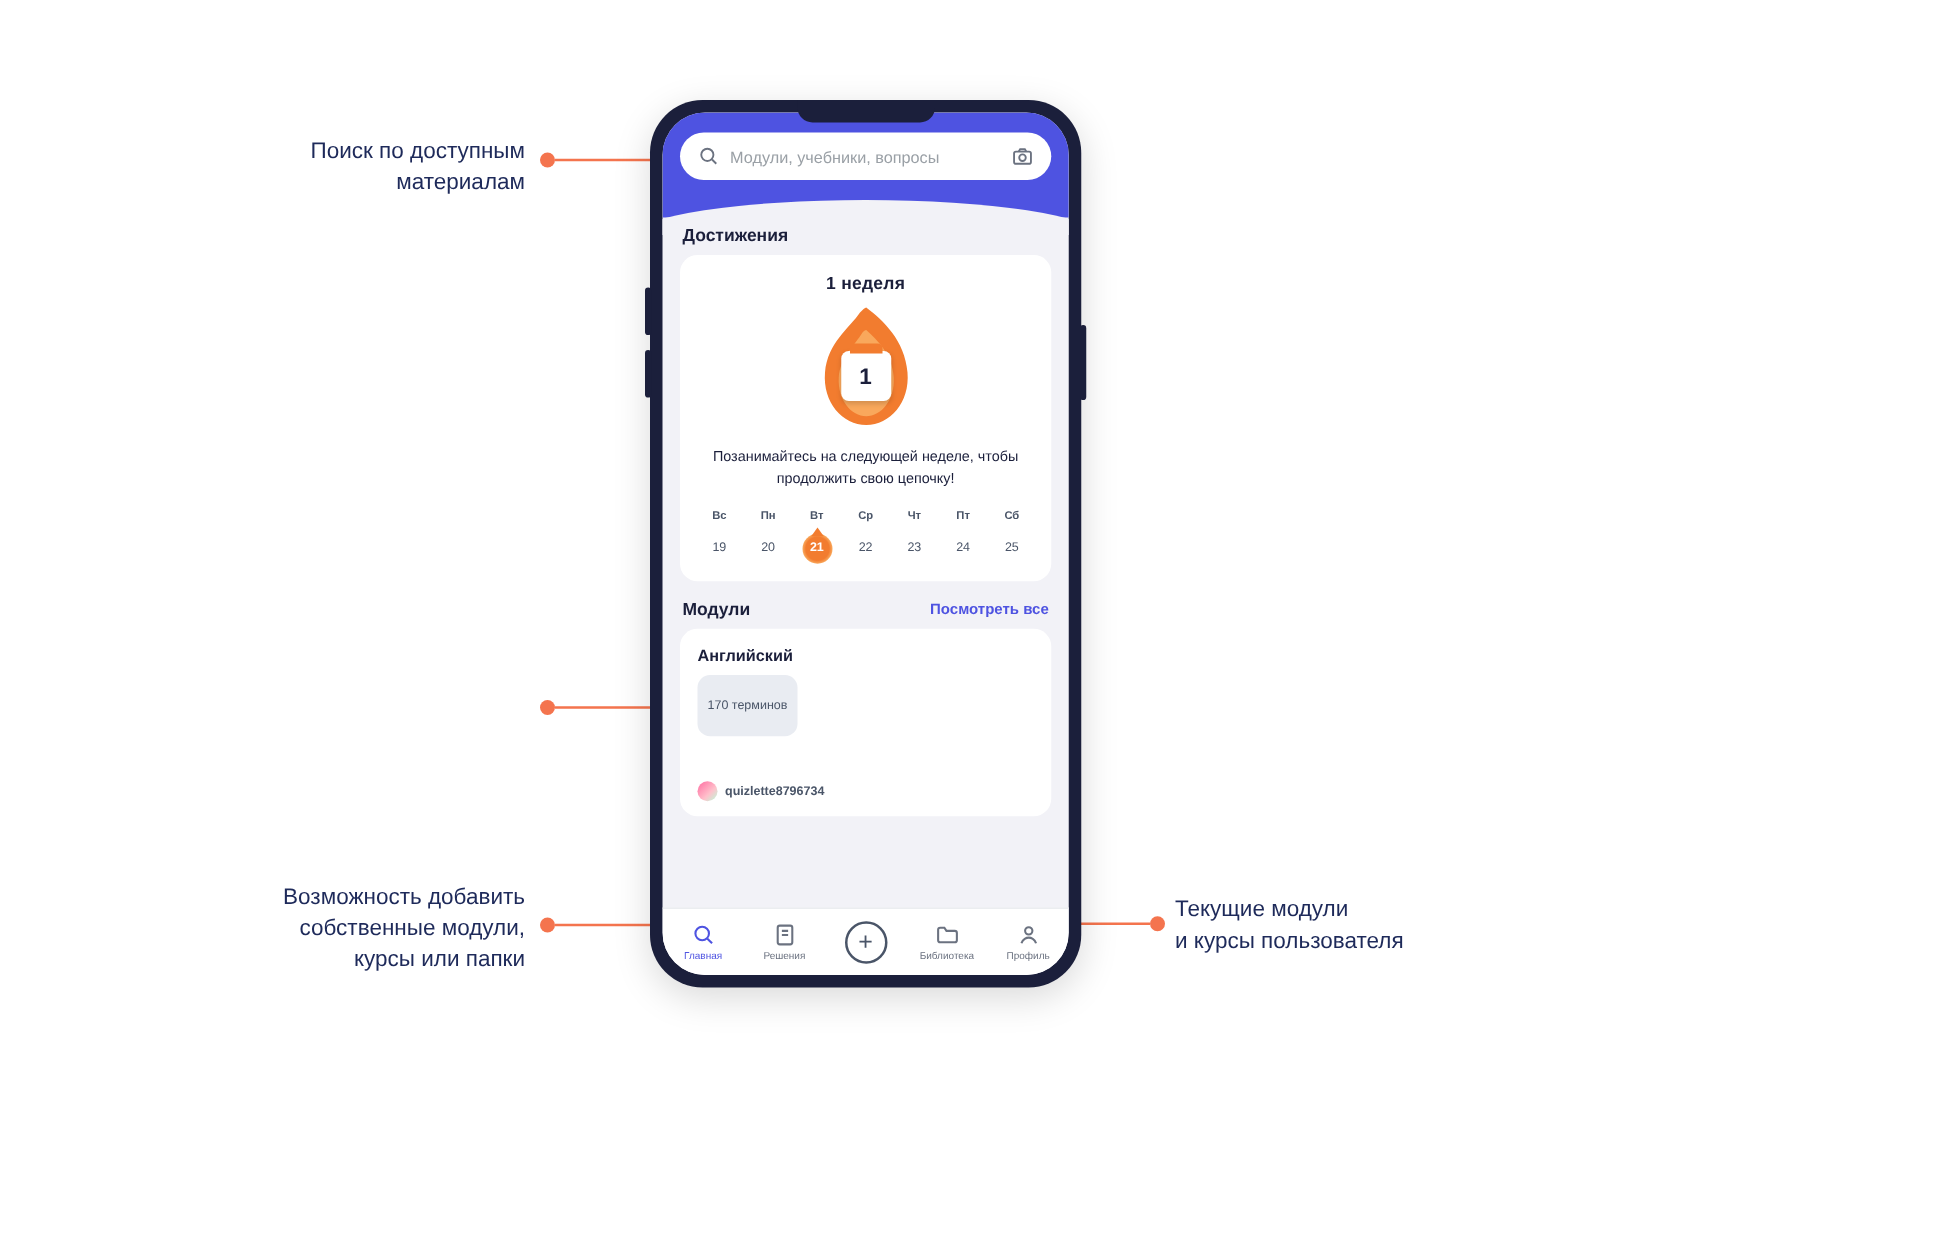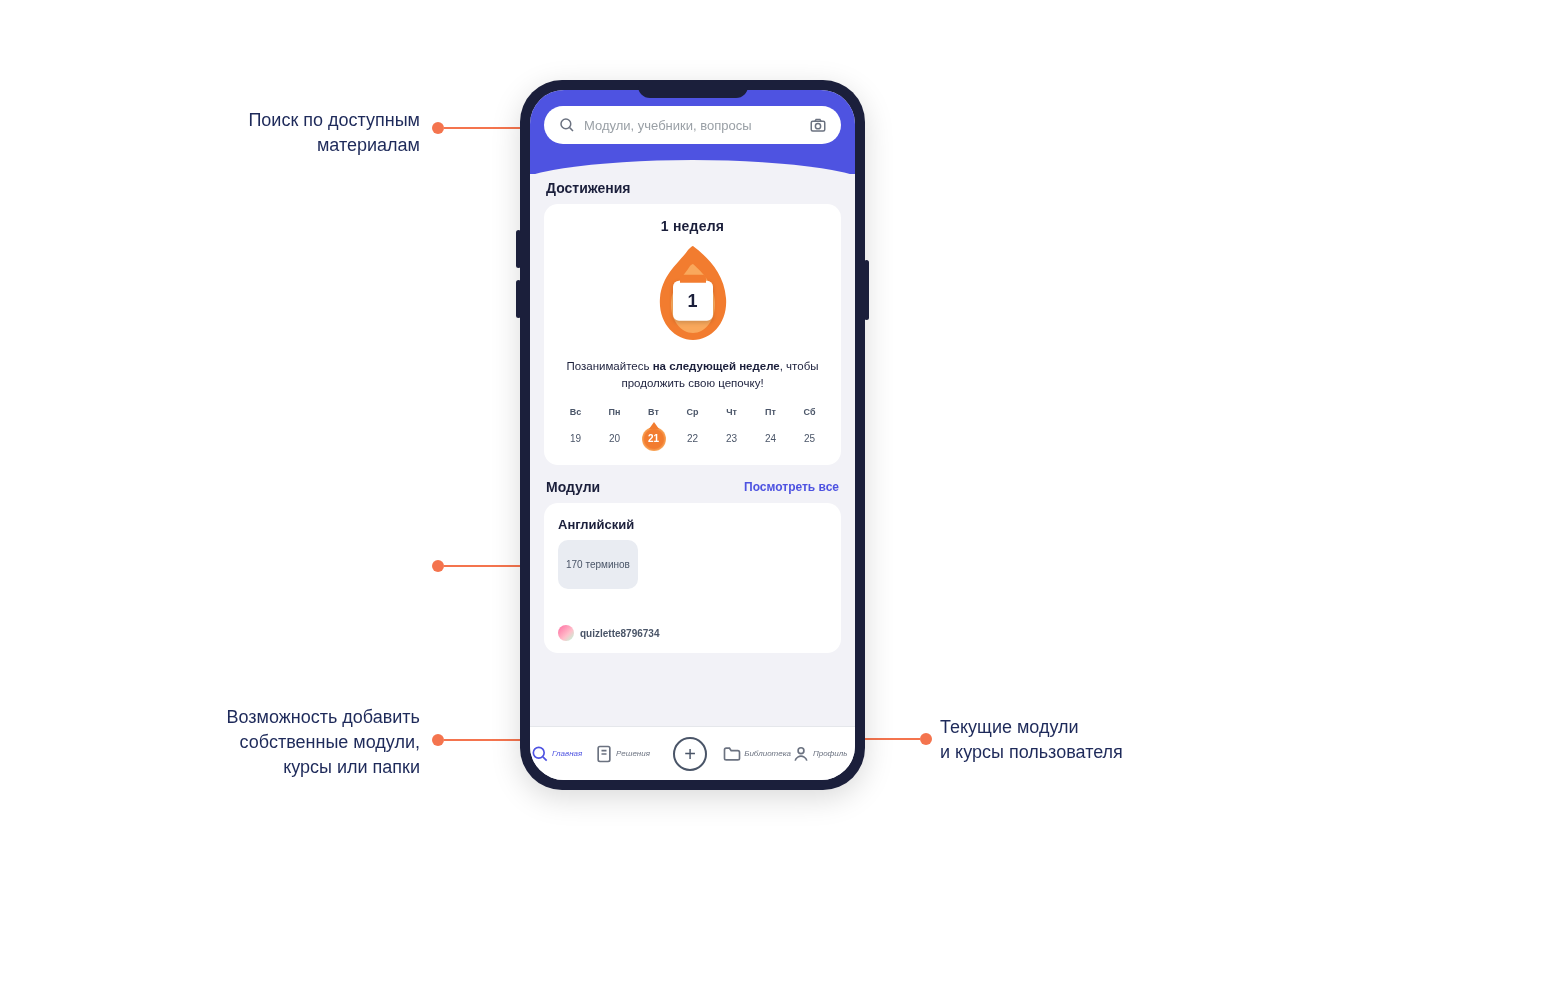--- a/index.html
+++ b/index.html
@@ -158,21 +158,21 @@
   }
 
   .ach-text {
     text-align: center;
     font-size: 11.5px;
     color: #1b1f3b;
     line-height: 1.45;
     margin-bottom: 16px;
     padding: 0 6px;
   }
-  .ach-text b { font-weight: 700; }
+  .ach-text b { font-weight: 400; }
 
   .week {
     display: grid;
     grid-template-columns: repeat(7, 1fr);
     text-align: center;
     row-gap: 10px;
   }
   .week .dow { font-size: 9px; color: #4a5568; font-weight: 600; text-align: center; }
   .week .dnum {
     font-size: 10px;
@@ -234,26 +234,25 @@
     left: 0; right: 0; bottom: 0;
     height: 54px;
     background: #fff;
     display: grid;
     grid-template-columns: repeat(5, 1fr);
     align-items: center;
     border-top: 1px solid #e5e7eb;
   }
   .nav-item {
     display: flex;
-    flex-direction: row;
+    flex-direction: column;
     align-items: center;
     gap: 2px;
     font-size: 8px;
     color: #6b7280;
-    font-style: italic;
   }
   .nav-item.active { color: #4e53e1; }
   .nav-item .ic { width: 20px; height: 20px; }
   .nav-add {
     width: 34px; height: 34px;
     border: 2px solid #4a5568;
     border-radius: 50%;
     display: flex;
     align-items: center;
     justify-content: center;

